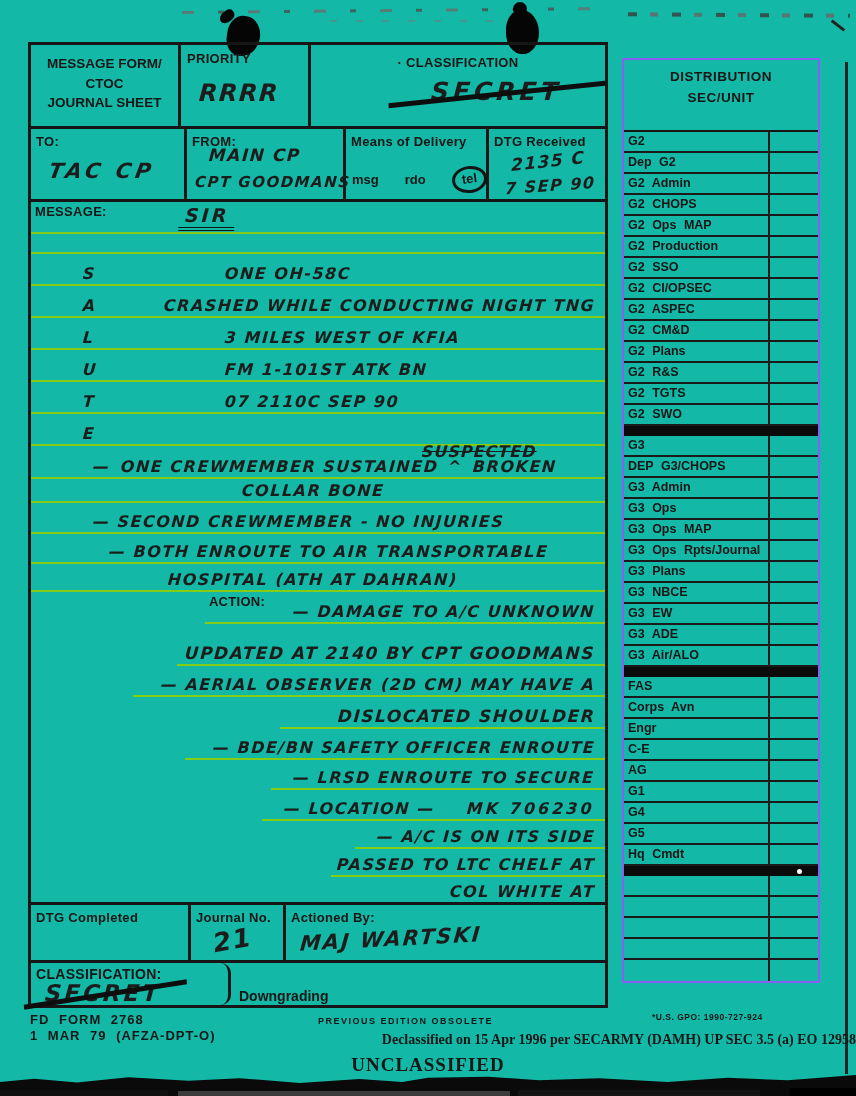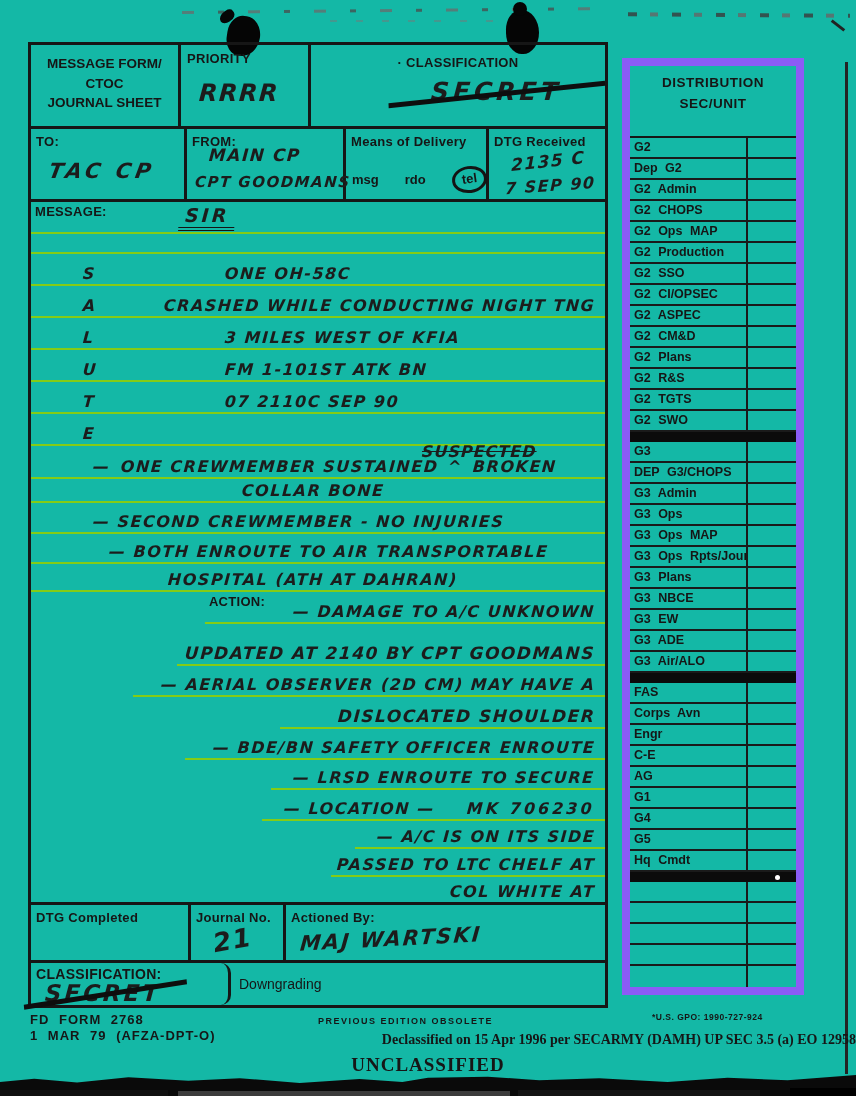--- a/index.html
+++ b/index.html
@@ -111,25 +111,25 @@
   .journal-cell .hw { position:absolute; left:22px; top:20px; font-size:26px; transform:rotate(-10deg); }
   .actioned-cell { flex:1; }
   .actioned-cell .hw { position:absolute; left:14px; top:22px; font-size:21px; letter-spacing:2px; transform:rotate(-3deg) skewX(-8deg); }
 
   .classfoot-row { display:flex; height:42px; }
   .classfoot-cell { width:200px; border-right:3px solid #161616; position:relative; padding:2px 5px;border-radius:10px; }
   .classfoot-cell .lbl { font-size:14px; }
   .struck-secret2 { position:absolute; left:14px; top:17px; font-size:23px; letter-spacing:3px; }
   .struck-secret2::after { content:""; position:absolute; left:-18%; top:48%; width:140%; height:5px;
                            background:#0e0e0e; transform:rotate(-9deg); }
-  .downgrading-cell { flex:1; display:flex; align-items:center; padding:0 0 1px 8px;
-                      font-size:14px; font-weight:400; }
+  .downgrading-cell { flex:1; display:flex; align-items:flex-end; padding:0 0 1px 8px;
+                      font-size:14px; font-weight:700; }
 
   
-  .dist { position:absolute; left:622px; top:58px; width:182px; border:8px solid #8b5cf6; background:transparent; }
+  .dist { position:absolute; left:622px; top:58px; width:198px; border:2px solid #8b5cf6; background:transparent; }
   .dist-header { height:72px; border-bottom:2px solid #161616; text-align:center; padding-top:7px;
                  font-size:13.5px; font-weight:700; letter-spacing:.5px; line-height:1.55; }
   .drow { display:flex; height:21px; border-bottom:2px solid #1a1a1a; }
   .drow:last-child { border-bottom:0; }
   .dlabel { flex:1; font-size:12.5px; font-weight:700; padding:3px 0 0 4px; line-height:1;
             word-spacing:4px; white-space:nowrap; overflow:hidden; }
   .dcheck { width:50px; border-left:2px solid #1a1a1a; }
   .drow.sep, .drow.sepdot { height:10px; background:#0b0b0b; border-bottom:0; position:relative; }
   .drow.sepdot::after { content:""; position:absolute; right:16px; top:3px; width:5px; height:5px;
                         border-radius:50%; background:#fff; }

